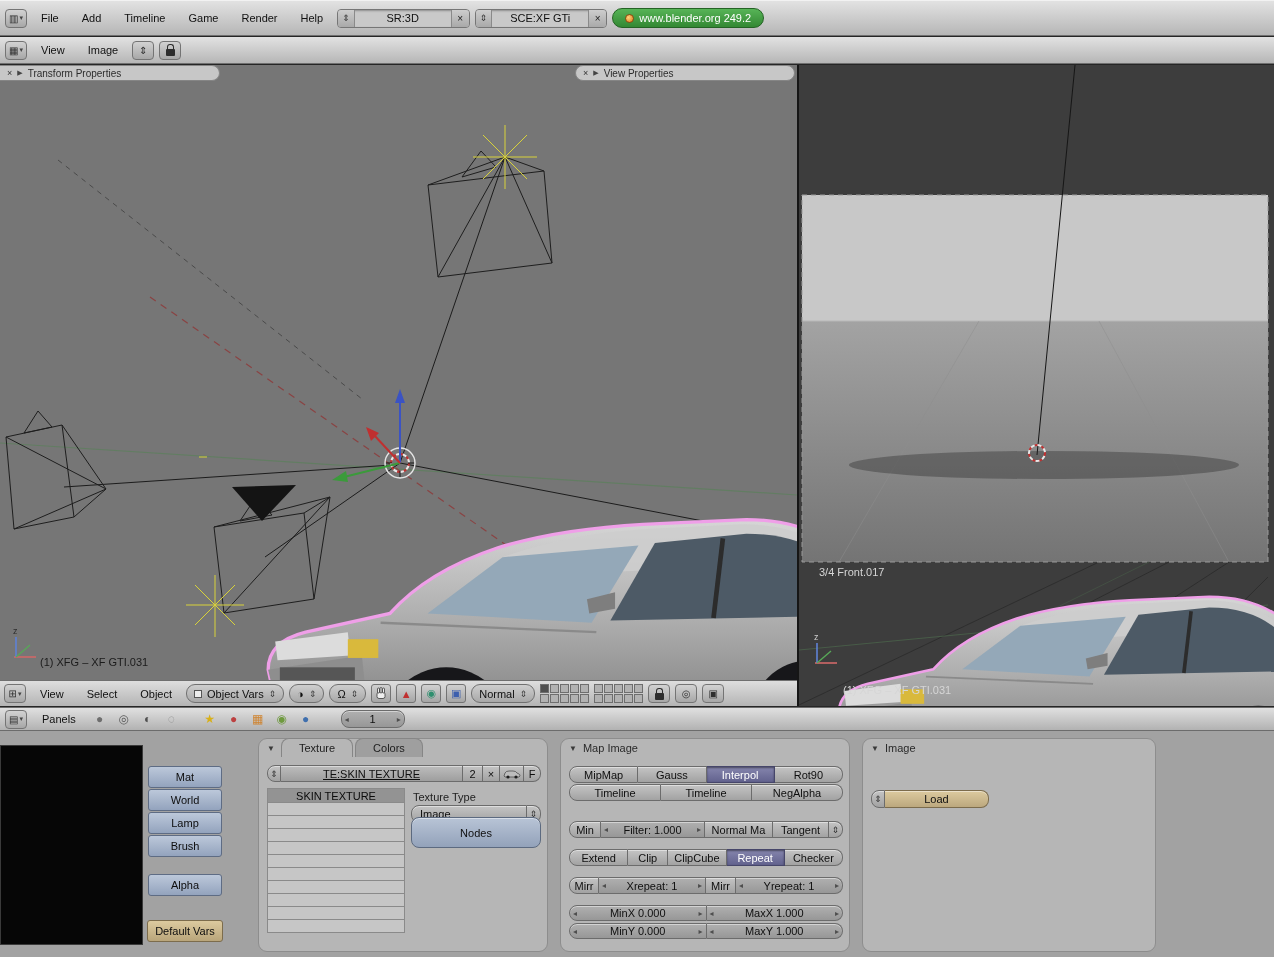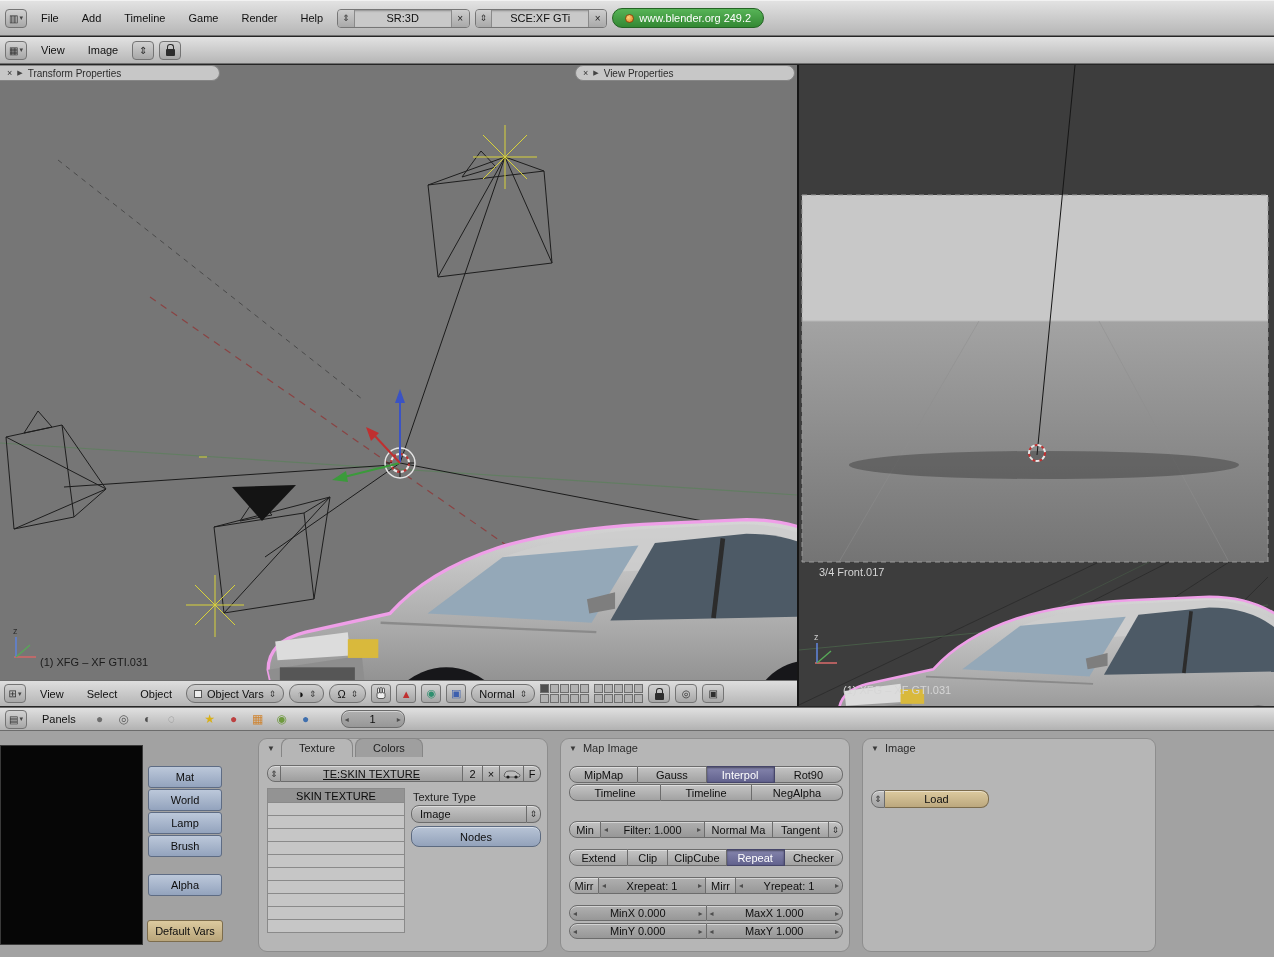--- a/index.html
+++ b/index.html
@@ -482,21 +482,21 @@
         <div class="slot"></div>
         <div class="slot"></div>
         <div class="slot"></div>
         <div class="slot"></div>
       </div>
       <div class="small-label" style="left:154px;top:52px;">Texture Type</div>
       <div class="row" style="left:152px;top:66px;width:130px;height:18px;">
         <div class="t" style="justify-content:flex-start;padding-left:8px;">Image</div>
         <div class="t stepcap">⇕</div>
       </div>
-      <div class="row" style="left:152px;top:87px;width:130px;height:21px;">
+      <div class="row" style="left:152px;top:78px;width:130px;height:31px;">
         <div class="t blue only">Nodes</div>
       </div>
     </div>
 
     <div class="panel" style="left:560px;top:7px;width:290px;height:214px;">
       <div class="panel-title">
         <span class="tri">▼</span>
         <span>Map Image</span>
       </div>
       <div class="row" style="left:8px;top:27px;width:274px;height:17px;">

